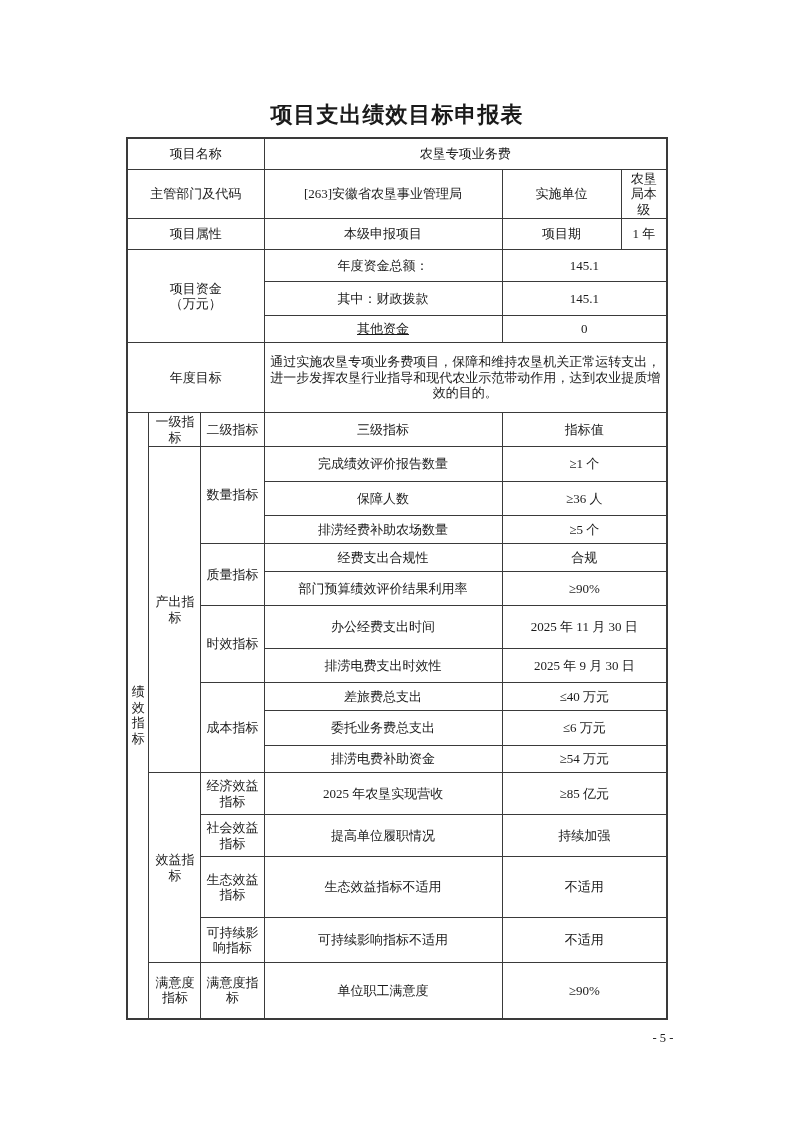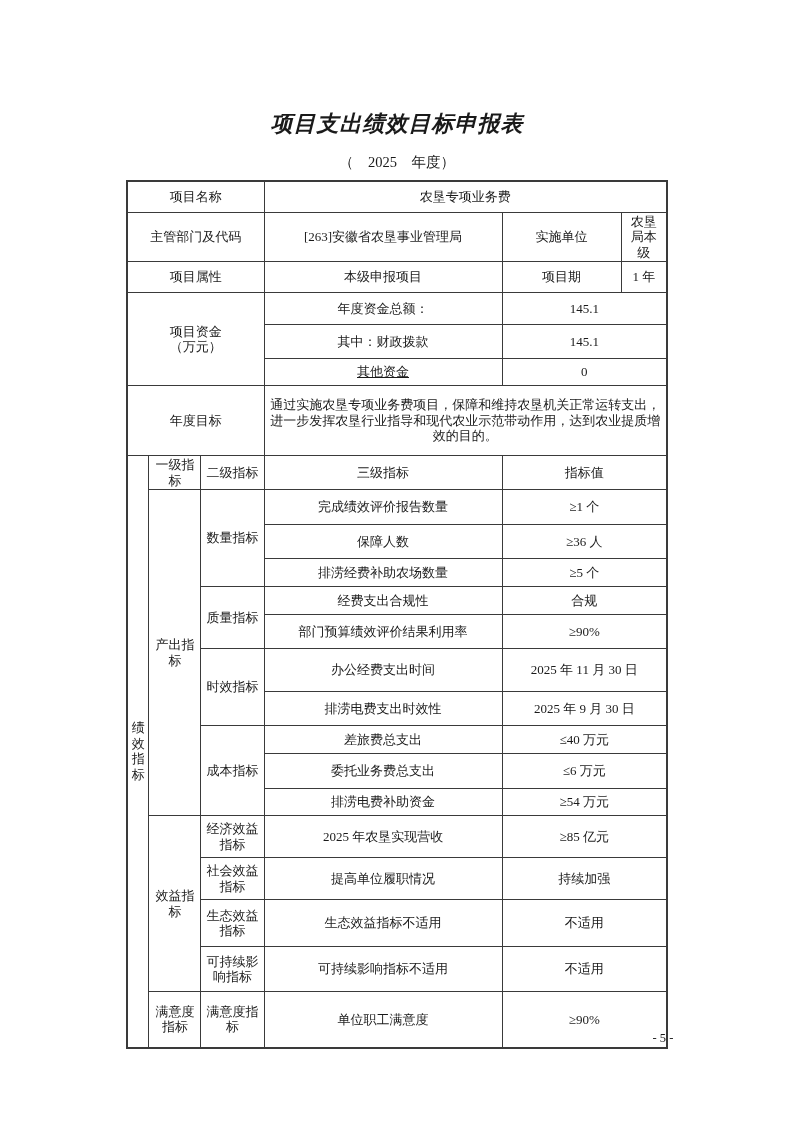--- a/index.html
+++ b/index.html
@@ -6,29 +6,28 @@
   .page {
     position:relative;
     width:794px; height:1123px;
     margin:0 auto;
     background:#ffffff;
     color:#1a1a1a;
     font-family:"Liberation Serif","DejaVu Serif",serif;
     overflow:hidden;
   }
   .doc-title {
-    margin:16px;
+    margin:7px;
     padding-top:95px;
     text-align:center;
     font-family:"Liberation Sans","DejaVu Sans",sans-serif;
     font-weight:bold;
     font-size:22px;
     line-height:26px;
     letter-spacing:1px;
-    font-style:italic;
   }
   .doc-subtitle {
     margin-top:13px;
     text-align:center;
     font-size:14.5px;
     line-height:18px;
   }
   table.form {
     border-collapse:collapse;
     table-layout:fixed;
@@ -59,37 +58,36 @@
     line-height:16.5px;
     padding:4px 5px;
   }
   td.side {
     padding:0 3px;
     line-height:20px;
     font-size:13px;
   }
   .rh27{height:27px}.rh28{height:28px}.rh29{height:29px}.rh31{height:31px}
   .rh32{height:32px}.rh33{height:33px}.rh34{height:34px}.rh35{height:35px}
-  .rh42{height:42px}.rh43{height:43px}.rh45{height:45px}.rh47{height:47px}
+  .rh42{height:42px}.rh43{height:43px}.rh45{height:45px}.rh47{height:61px}
   .rh50{height:56px}.rh70{height:70px}
   .page-number {
     position:absolute;
     top:1031px; left:638px;
     width:50px;
     text-align:center;
     font-size:12.5px;
   }
 </style>
 </head>
 <body>
 
 <div class="page">
 
   <h1 class="doc-title">项目支出绩效目标申报表</h1>
-  <div class="doc-subtitle">（　2025　年度）</div>
 
   <table class="form">
     <colgroup>
       <col style="width:22px">
         <col style="width:52px">
         <col style="width:63px">
       <col style="width:238px">
         <col style="width:119px">
         <col style="width:46px">
     </colgroup>

